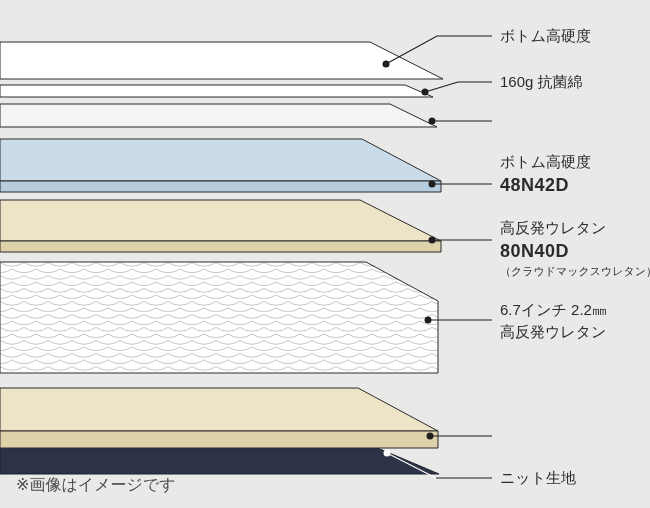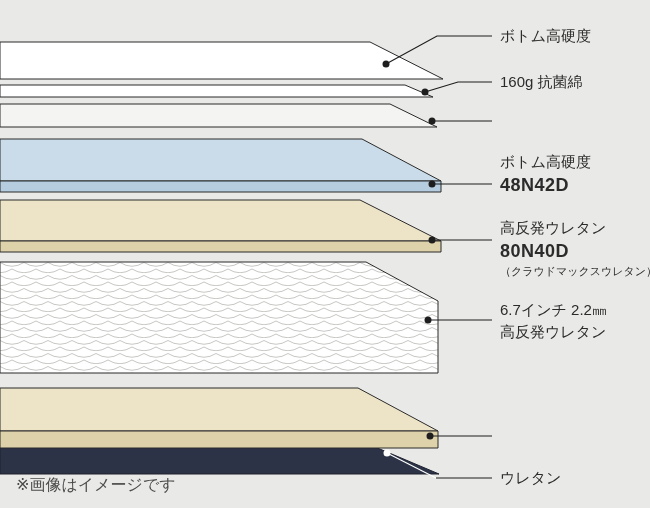--- a/index.html
+++ b/index.html
@@ -101,18 +101,18 @@
     <div class="sub">（クラウドマックスウレタン）</div>
   </div>
 
   <div class="label" style="top:299px">
     <div class="l1">6.7インチ 2.2㎜</div>
     <div class="l1">高反発ウレタン</div>
   </div>
 
 
   <div class="label" style="top:467px">
-    <div class="l1">ウレタン</div>
+    <div class="l1">ニット生地</div>
   </div>
 
   <div class="footnote">※画像はイメージです</div>
 
 </div>
 
 </body></html>

